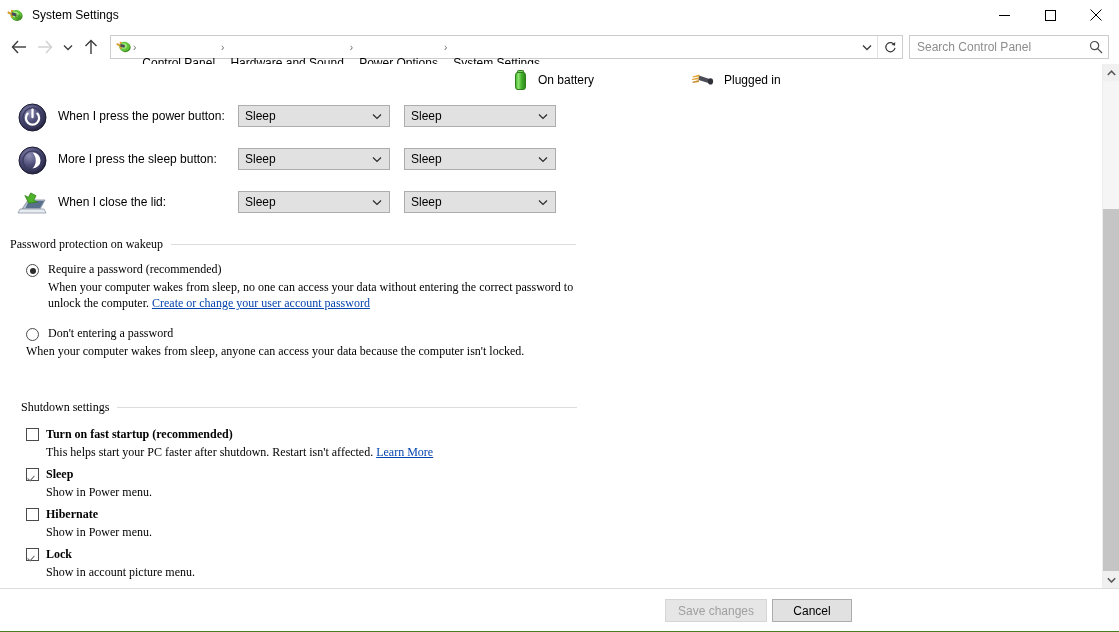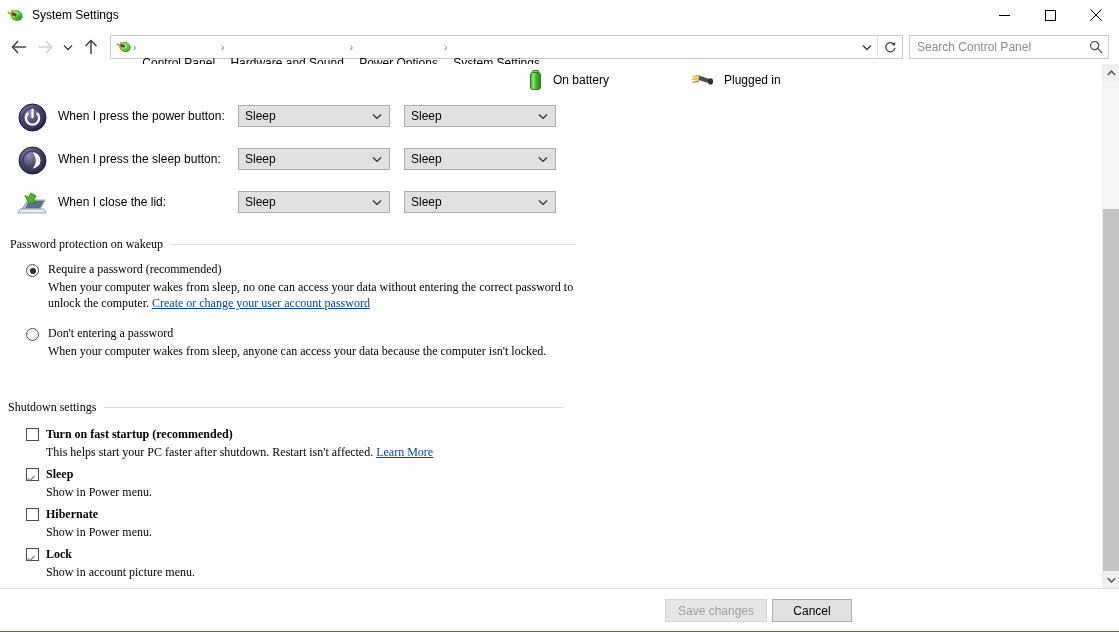--- a/index.html
+++ b/index.html
@@ -190,21 +190,21 @@
     position: relative;
     height: 32px;
   }
   .col-head {
     position: absolute;
     top: 3px;
     display: flex;
     align-items: center;
     height: 26px;
   }
-  .col-head.battery { left: 529px; justify-content: center; }
+  .col-head.battery { left: 514px; justify-content: center; }
   .col-head.plugged { left: 690px; }
   .col-head-label {
     font-size: 12px;
     color: #000000;
     margin-left: 10px;
     white-space: nowrap;
   }
 
   .setting-row {
     position: relative;
@@ -616,21 +616,21 @@
                 <stop offset="48%" stop-color="#4e4e79"></stop>
                 <stop offset="100%" stop-color="#23233f"></stop>
               </radialGradient>
             </defs>
             <circle cx="16.5" cy="16.5" r="13.5" fill="url(#sbg)"></circle>
             <circle cx="16.5" cy="16.5" r="13.5" fill="none" stroke="#1b1b33" stroke-width="1"></circle>
             <circle cx="16.5" cy="16.5" r="9.6" fill="none" stroke="#3b3b60" stroke-width="1.4"></circle>
             <path d="M16.5 8.4 A8 8 0 0 1 16.5 24.4 A11.5 11.5 0 0 0 16.5 8.4 Z" fill="#ffffff"></path>
           </svg>
         </div>
-        <div class="row-label">When I press the sleep button:</div>
+        <div class="row-label">More I press the sleep button:</div>
         <div class="combo batt">
           <span class="combo-text">Sleep</span>
           <span class="combo-arrow">
             <svg width="10" height="7" viewBox="0 0 10 7">
                 <path d="M1 1.5 L5 5.5 L9 1.5" fill="none" stroke="currentColor" stroke-width="1.2"></path>
               </svg>
           </span>
         </div>
         <div class="combo plug">
           <span class="combo-text">Sleep</span>
@@ -681,26 +681,26 @@
         <span class="radio checked" style="left:0px; top:2px;"></span>
         <div class="opt-label" style="margin-left:22px;">Require a password (recommended)</div>
         <div class="opt-desc" style="margin-left:22px; margin-top:2px; width:560px;">
           <span>When your computer wakes from sleep, no one can access your data without entering the correct password to unlock the computer. </span><span class="link">Create or change your user account password</span>
         </div>
       </div>
 
       <div class="opt-block" style="margin-top:8px; margin-left:18px; height:52px;">
         <span class="radio" style="left:0px; top:2px;"></span>
         <div class="opt-label" style="margin-left:22px;">Don't entering a password</div>
-        <div class="opt-desc" style="margin-left:22px; margin-top:2px; width:552px;">When your computer wakes from sleep, anyone can access your data because the computer isn't locked.</div>
+        <div class="opt-desc" style="margin-top:2px; width:552px;">When your computer wakes from sleep, anyone can access your data because the computer isn't locked.</div>
       </div>
     </div>
 
     <div class="group" style="top:335px;">
-      <div class="group-header" style="margin-left:0;">
+      <div class="group-header" style="margin-left:13px;">
         <span class="group-title">Shutdown settings</span>
         <span class="group-rule" style="width:460px;"></span>
       </div>
 
       <div class="opt-block" style="margin-top:12px; margin-left:18px; height:38px;">
         <span class="checkbox" style="left:0px; top:1px;"></span>
         <div class="cb-label" style="margin-left:20px;">Turn on fast startup (recommended)</div>
         <div class="cb-desc" style="margin-left:20px; margin-top:3px;">
           <span>This helps start your PC faster after shutdown. Restart isn't affected. </span><span class="link">Learn More</span>
         </div>

